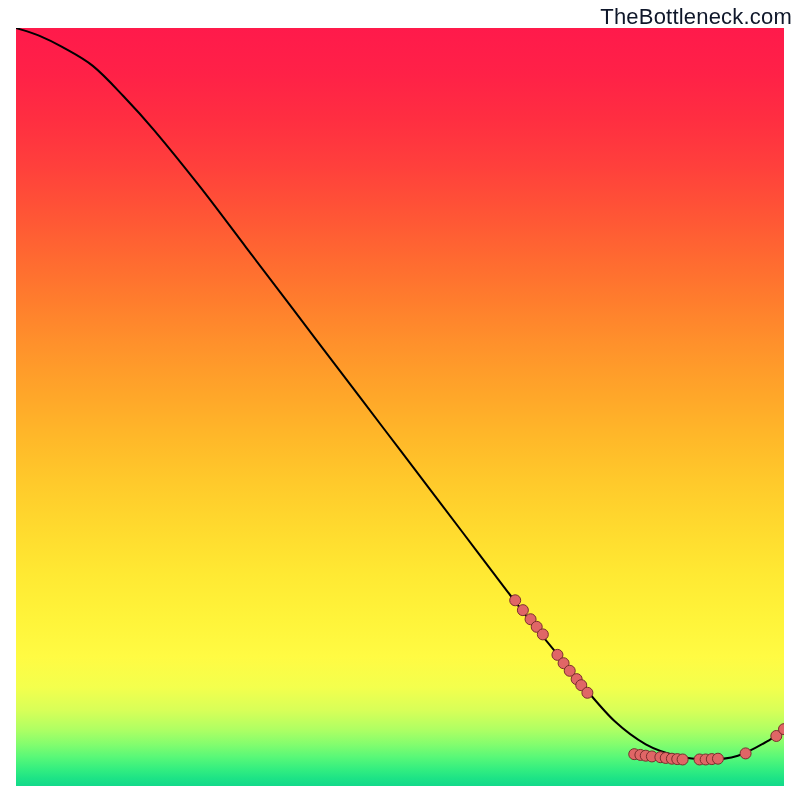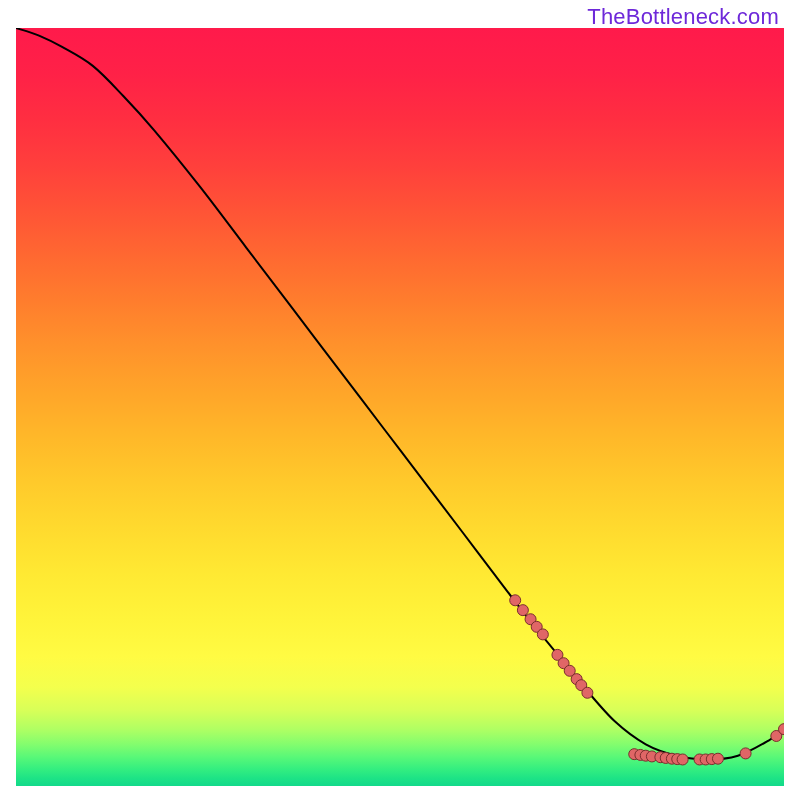--- a/index.html
+++ b/index.html
@@ -12,23 +12,23 @@
     background: #ffffff;
   }
   .stage {
     position: relative;
     width: 800px;
     height: 800px;
   }
   .watermark {
     position: absolute;
     top: 4px;
-    right: 21px;
+    right: 8px;
     font-size: 22px;
-    color: #6d28d9;
+    color: #0f172a;
     font-weight: 400;
     letter-spacing: 0.2px;
   }
   .plot {
     position: absolute;
     left: 16px;
     top: 28px;
     width: 768px;
     height: 758px;
   }

